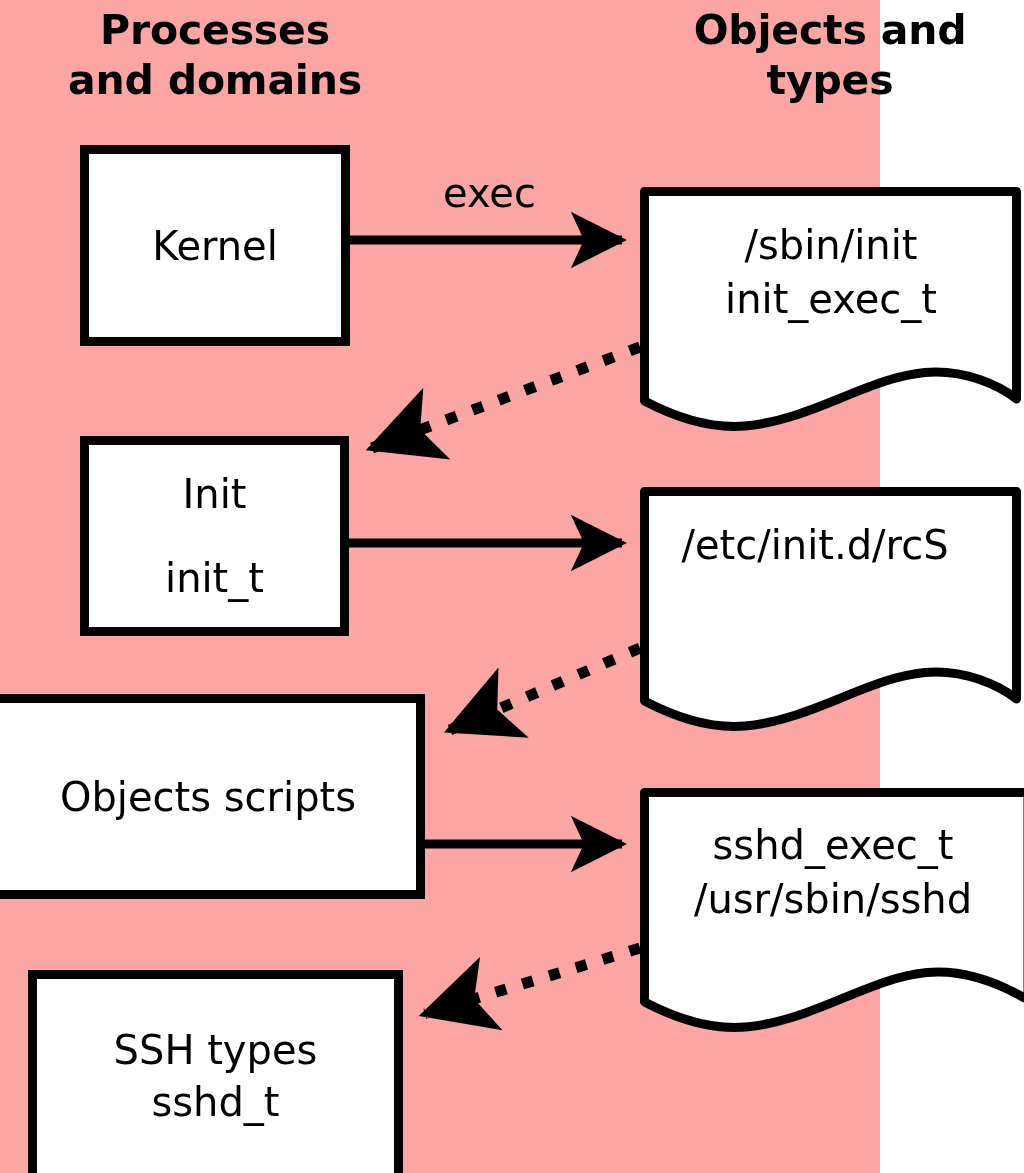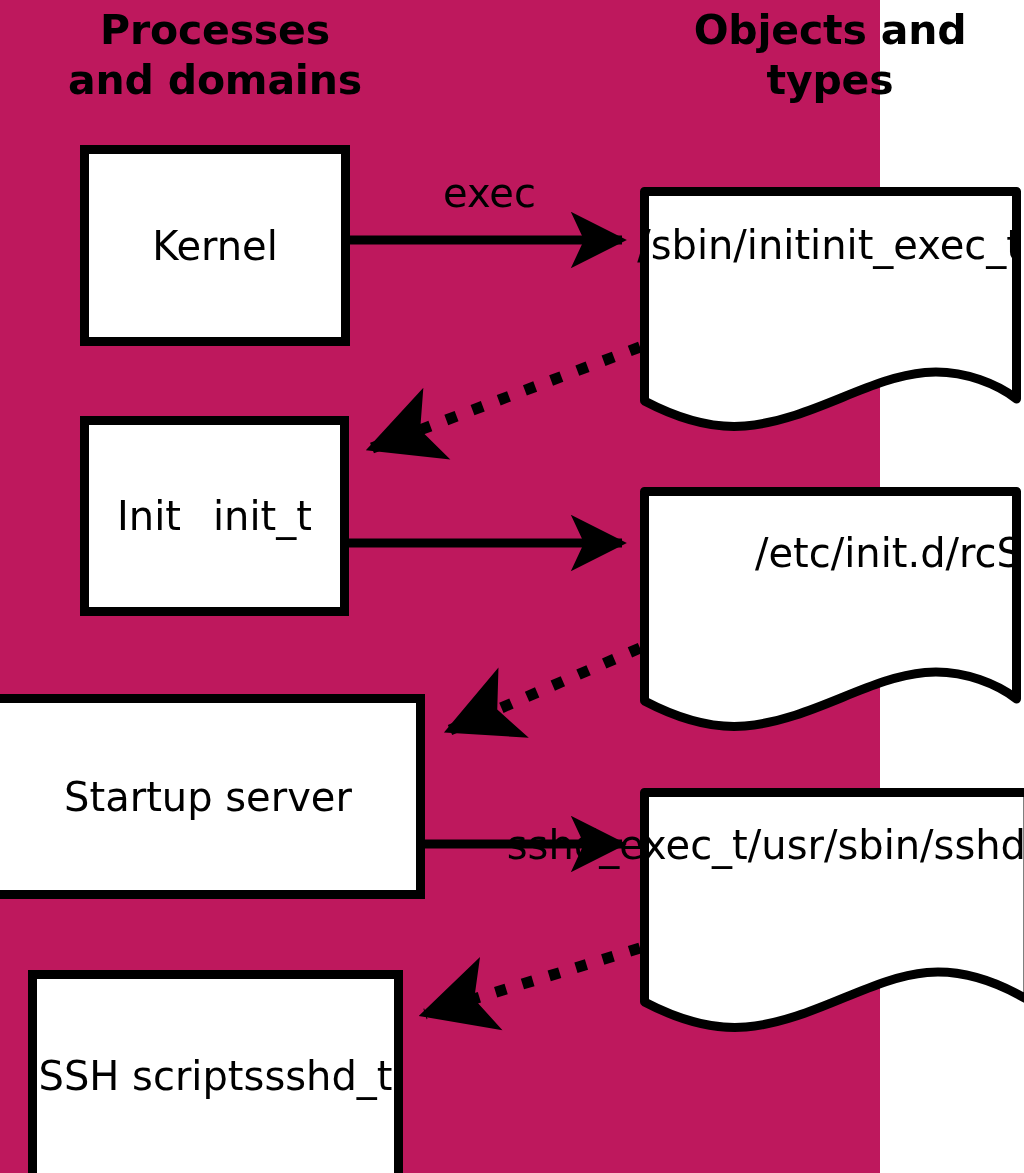--- a/index.html
+++ b/index.html
@@ -11,21 +11,21 @@
     width: 1024px;
     height: 1173px;
     overflow: hidden;
     font-family: "DejaVu Sans", sans-serif;
     color: #000000;
   }
   #canvas {
     position: relative;
     width: 880px;
     height: 1173px;
-    background: #be185d;
+    background: #fca5a5;
   }
   #diagram-svg {
     position: absolute;
     left: 0;
     top: 0;
     width: 1024px;
     height: 1173px;
   }
 
   
@@ -42,55 +42,55 @@
   #title-left  { left: 20px;  top: 5px; width: 390px; }
   #title-right { left: 625px; top: 5px; width: 410px; }
 
   
   .process-box {
     position: absolute;
     box-sizing: border-box;
     border: 9px solid #000000;
     background: #ffffff;
     display: flex;
-    flex-direction: row;
+    flex-direction: column;
     align-items: center;
     justify-content: center;
     text-align: right;
   }
   .process-box .line {
     font-family: "DejaVu Sans", sans-serif;
     font-size: 40px;
     line-height: 52px;
     white-space: nowrap;
   }
 
   #box-kernel  { left: 80px;  top: 145px;  width: 270px; height: 201px; }
-  #box-init    { left: 80px;  top: 416px;  width: 269px; height: 200px; gap: 32px; }
+  #box-init    { left: 80px;  top: 436px;  width: 269px; height: 200px; gap: 32px; }
   #box-initrc  { left: -9px;  top: 694px;  width: 434px; height: 205px; }
   #box-sshd    { left: 28px;  top: 970px;  width: 375px; height: 212px; }
 
   
   .object-label {
     position: absolute;
     display: flex;
-    flex-direction: row;
+    flex-direction: column;
     align-items: center;
-    justify-content: flex-end;
+    justify-content: space-between;
     text-align: center;
     pointer-events: none;
   }
   .object-label .line {
     font-family: "DejaVu Sans", sans-serif;
     font-size: 40px;
     line-height: 54px;
     white-space: nowrap;
   }
   #obj-label-init   { left: 640px; top: 218px; width: 382px; }
-  #obj-label-initrc { left: 640px; top: 518px; width: 382px; margin-top: 8px; }
+  #obj-label-initrc { left: 624px; top: 518px; width: 382px; }
   #obj-label-sshd   { left: 640px; top: 818px; width: 386px; }
 
   
   .edge-label {
     position: absolute;
     font-family: "DejaVu Sans", sans-serif;
     font-size: 40px;
     line-height: 44px;
     white-space: nowrap;
   }
@@ -154,25 +154,25 @@
   <div class="process-box" id="box-kernel">
     <span class="line">Kernel</span>
   </div>
 
   <div class="process-box" id="box-init">
     <span class="line">Init</span>
     <span class="line">init_t</span>
   </div>
 
   <div class="process-box" id="box-initrc">
-    <span class="line">Startup server</span>
+    <span class="line">Objects scripts</span>
   </div>
 
   <div class="process-box" id="box-sshd">
-    <span class="line">SSH scripts</span>
+    <span class="line">SSH types</span>
     <span class="line">sshd_t</span>
   </div>
 
   <div class="object-label" id="obj-label-init">
     <span class="line">/sbin/init</span>
     <span class="line">init_exec_t</span>
   </div>
 
   <div class="object-label" id="obj-label-initrc">
     <span class="line">/etc/init.d/rcS</span>

